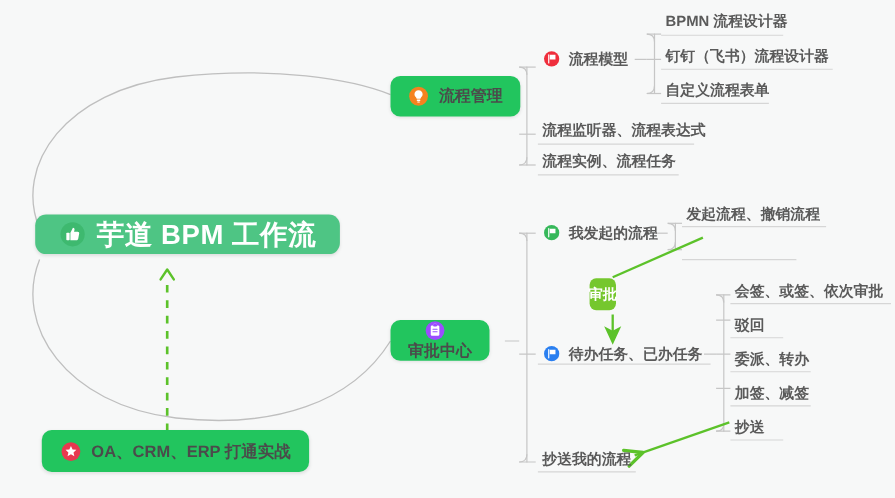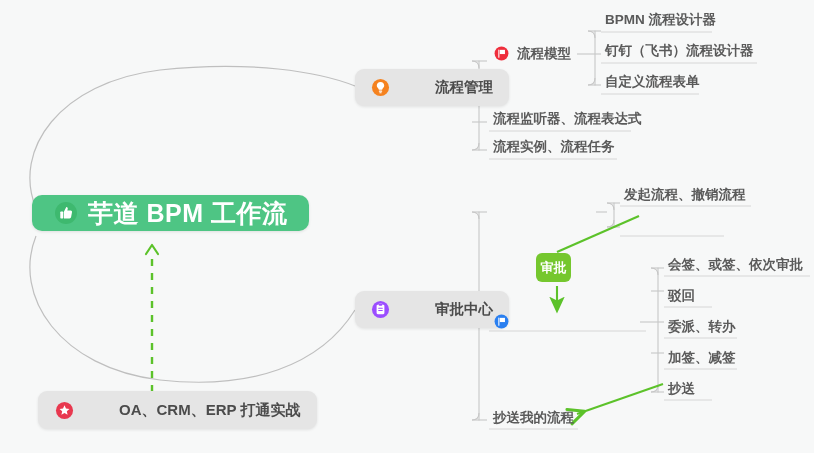--- a/index.html
+++ b/index.html
@@ -46,26 +46,25 @@
     box-shadow: 0 1px 3px rgba(0,0,0,0.10);
   }
   .root-label {
     color: #ffffff;
     font-size: 25px;
     letter-spacing: 0.5px;
   }
 
   
   .card-node {
-    background: #e5e5e5;
+    background: #22c55e;
     border-radius: 9px;
     padding: 0 16px;
     height: 37px;
     box-shadow: 0 1px 3px rgba(0,0,0,0.09);
-    gap: 36px;
   }
   .card-label {
     color: #4b4b4b;
     font-size: 14.5px;
   }
   .float-node {
     height: 38px;
     padding: 0 17px;
   }
   .float-node .card-label { font-size: 15px; }
@@ -272,50 +271,61 @@
     <span class="text-label">自定义流程表单</span>
   </div>
 
   <div class="node text-node" style="left:489px; top:107px;">
     <span class="text-label">流程监听器、流程表达式</span>
   </div>
   <div class="node text-node" style="left:489px; top:135px;">
     <span class="text-label">流程实例、流程任务</span>
   </div>
 
-  <div class="node card-node" style="left:355px; top:291px;">
+  <div class="node card-node" style="left:355px; top:291px;flex-direction:column;">
     <span class="icon icon-card">
       <svg width="19" height="19" viewBox="0 0 20 20">
         <circle cx="10" cy="10" r="9" fill="#9b4dff"></circle>
         <rect x="5.9" y="5.1" width="8.2" height="9.8" rx="1.2" fill="#ffffff"></rect>
         <rect x="8.1" y="3.6" width="3.8" height="2.5" rx="1.0" fill="#ffffff"></rect>
         <rect x="8.1" y="3.6" width="3.8" height="2.5" rx="1.0" fill="#9b4dff"></rect>
         <rect x="7.5" y="8.2" width="5.0" height="1.0" rx="0.5" fill="#9b4dff"></rect>
         <rect x="7.5" y="10.6" width="5.0" height="1.0" rx="0.5" fill="#9b4dff"></rect>
       </svg>
     </span>
     <span class="card-label">审批中心</span>
   </div>
 
+  <div class="node text-node" style="left:490px; top:200px;">
+    <span class="icon icon-flag">
+      <svg width="15" height="15" viewBox="0 0 16 16">
+        <circle cx="8" cy="8" r="7.4" fill="#36b85a"></circle>
+        <rect x="4.6" y="3.6" width="1.15" height="9" rx="0.55" fill="#ffffff"></rect>
+        <path d="M6.2 4.1 L11.7 4.1 L11.7 8.6 L6.2 8.6 Z" fill="#ffffff"></path>
+      </svg>
+    </span>
+    <span class="text-label">我发起的流程</span>
+  </div>
   <div class="node text-node" style="left:620px; top:183px;">
     <span class="text-label">发起流程、撤销流程</span>
   </div>
 
-  <div class="node tag-node" style="left:536px; top:253px; width:35px;">
+  <div class="node tag-node" style="left:536px; top:253px; width:24px;">
     <span class="tag-label">审批</span>
   </div>
 
   <div class="node text-node" style="left:490px; top:310px;">
     <span class="icon icon-flag">
       <svg width="15" height="15" viewBox="0 0 16 16">
         <circle cx="8" cy="8" r="7.4" fill="#2a7ff0"></circle>
         <rect x="4.6" y="3.6" width="1.15" height="9" rx="0.55" fill="#ffffff"></rect>
         <path d="M6.2 4.1 L11.7 4.1 L11.7 8.6 L6.2 8.6 Z" fill="#ffffff"></path>
       </svg>
     </span>
+    <span class="text-label">待办任务、已办任务</span>
   </div>
 
   <div class="node text-node" style="left:664px; top:253px;">
     <span class="text-label">会签、或签、依次审批</span>
   </div>
   <div class="node text-node" style="left:664px; top:284px;">
     <span class="text-label">驳回</span>
   </div>
   <div class="node text-node" style="left:664px; top:315px;">
     <span class="text-label">委派、转办</span>

